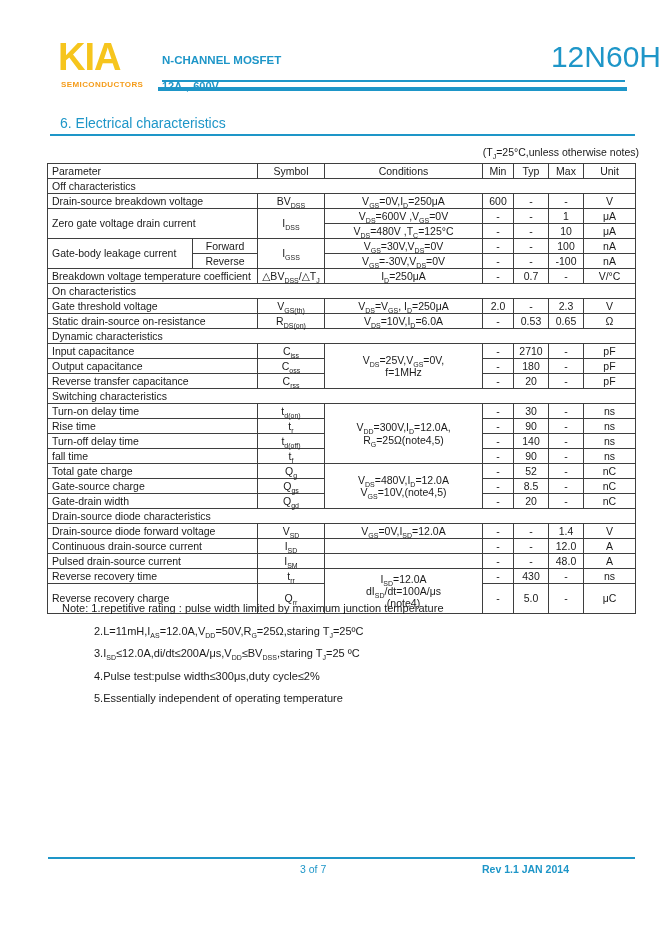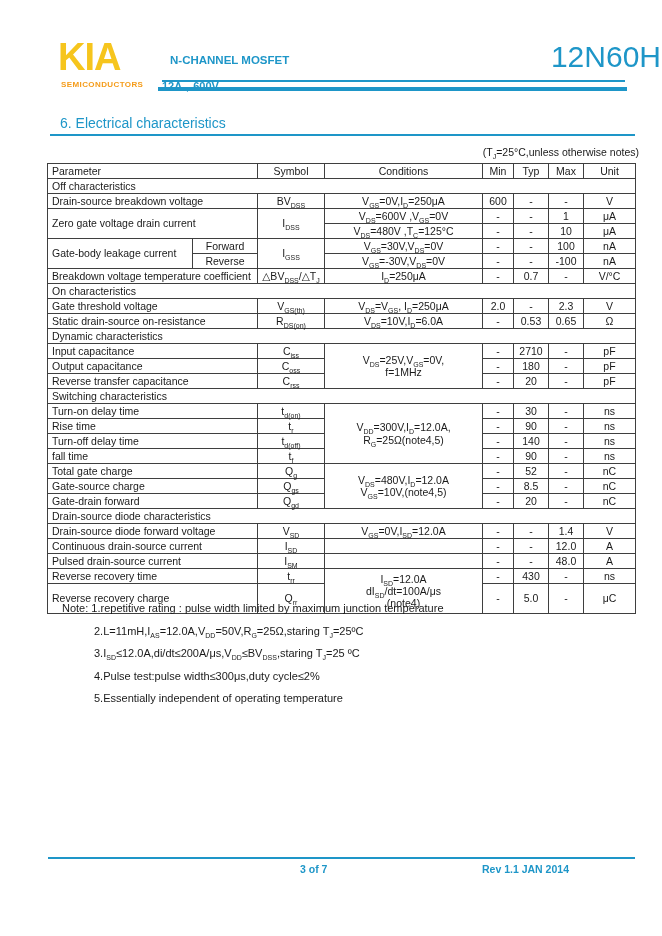--- a/index.html
+++ b/index.html
@@ -8,21 +8,21 @@
     font-family:"Liberation Sans","DejaVu Sans",sans-serif; color:#1a1a1a;
     overflow:hidden; margin:0 auto;padding-left:41px;
   }
   
   .logo-name{position:absolute;left:58px;top:36px;font-size:38px;font-weight:bold;
     color:var(--logo-yellow,#F6C51D);letter-spacing:-1px;}
   .logo-sub{position:absolute;left:61px;top:80px;font-size:8px;font-weight:bold;
     color:var(--logo-orange,#F59C1A);letter-spacing:.4px;}
   .hdr-rating{position:absolute;left:162px;top:37px;font-size:11px;font-weight:bold;
     color:var(--accent,#1E96C8);margin-top:42px;}
-  .hdr-device{position:absolute;left:170px;top:54px;font-size:11.5px;font-weight:bold;
+  .hdr-device{position:absolute;left:162px;top:54px;font-size:11.5px;font-weight:bold;
     color:var(--accent,#1E96C8);}
   .hdr-part{position:absolute;right:42px;top:40px;font-size:30px;font-weight:400;
     color:var(--accent,#1E96C8);}
   .hdr-line-thin{position:absolute;left:162px;top:80px;width:463px;height:2px;
     background:var(--accent,#1E96C8);}
   .hdr-line-thick{position:absolute;left:158px;top:87px;width:469px;height:4px;
     background:var(--accent,#1E96C8);}
   
   .sec-title{position:absolute;left:60px;top:115px;font-size:14px;
     color:var(--accent,#1E96C8);}
@@ -39,21 +39,21 @@
   table.chars tr.tall{height:30px;}
   table.chars td.multi{white-space:normal;}
   sub{font-size:7px;line-height:0;}
   
   .notes{position:absolute;left:62px;top:597px;font-size:11px;color:#1a1a1a;}
   .note-line{height:22.5px;line-height:22.5px;padding-left:32px;white-space:nowrap;}
   .note-line:first-child{padding-left:0;text-align:right;}
   
   .footer-line{position:absolute;left:48px;top:857px;width:587px;height:2px;
     background:var(--accent,#1E96C8);}
-  .footer-page{position:absolute;left:300px;top:863px;font-size:10.5px;font-weight:bold;
+  .footer-page{position:absolute;left:300px;top:863px;font-size:10.5px;font-weight:normal;
     color:var(--accent,#1E96C8);}
   .footer-rev{position:absolute;left:482px;top:863px;font-size:10.5px;font-weight:bold;
     color:var(--accent,#1E96C8);}
 </style>
 </head>
 <body>
 
 <div class="page">
 
   <div class="logo-name">KIA</div>
@@ -240,21 +240,21 @@
         </tr>
         <tr>
           <td colspan="2" class="left">Gate-source charge</td>
           <td>Q<sub>gs</sub></td>
           <td>-</td>
           <td>8.5</td>
           <td>-</td>
           <td>nC</td>
         </tr>
         <tr>
-          <td colspan="2" class="left">Gate-drain forward</td>
+          <td colspan="2" class="left">Gate-drain width</td>
           <td>Q<sub>gd</sub></td>
           <td>-</td>
           <td>20</td>
           <td>-</td>
           <td>nC</td>
         </tr>
         <tr>
           <td colspan="8" class="left">Drain-source diode characteristics</td>
         </tr>
         <tr>

